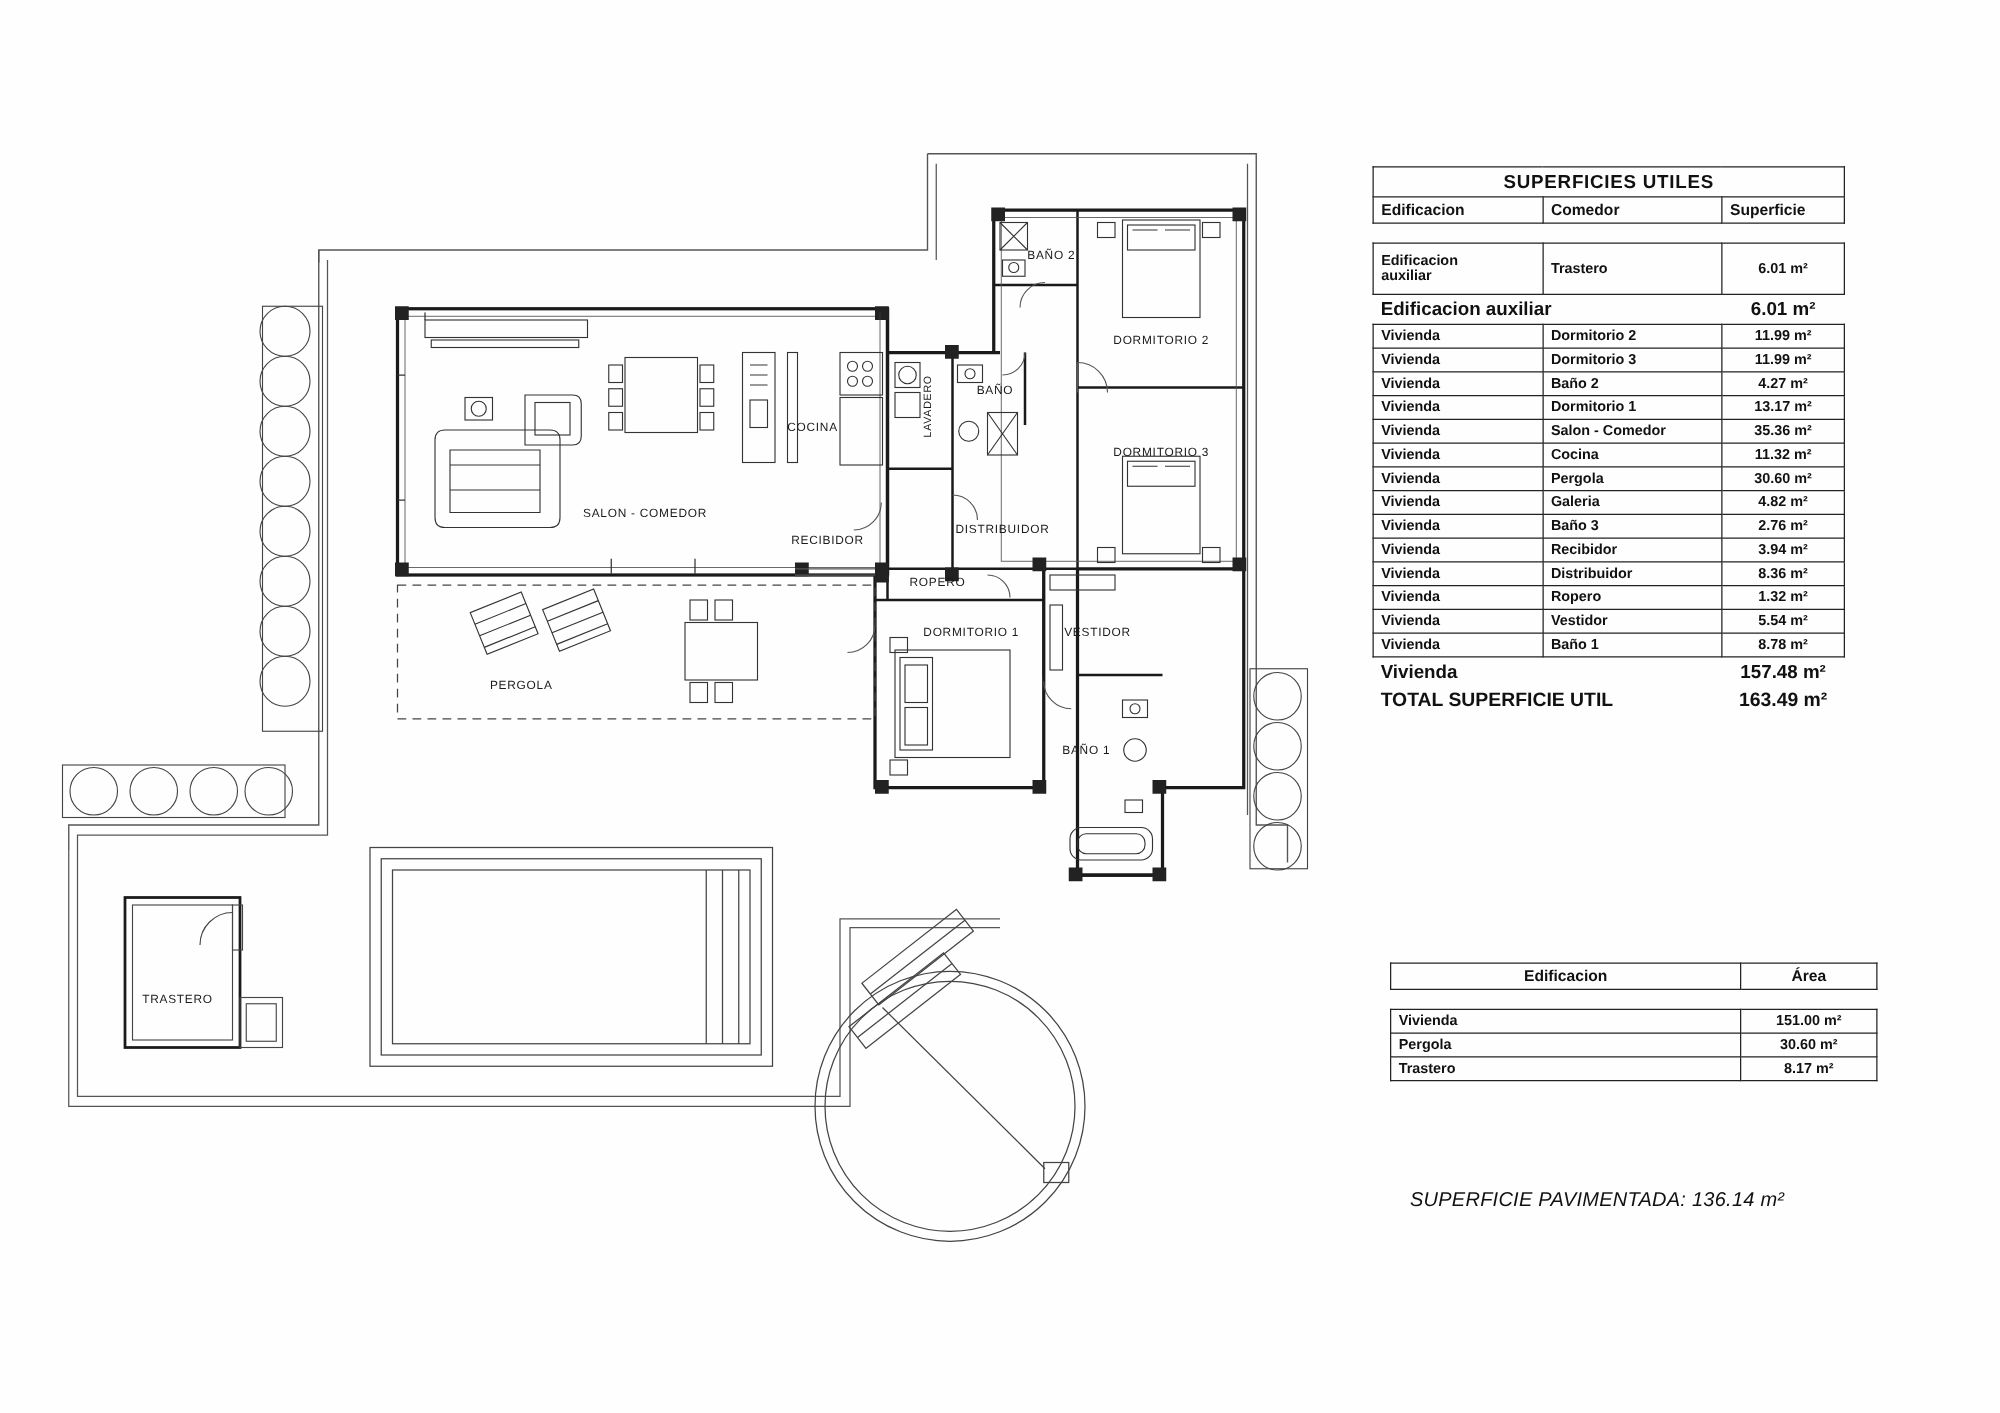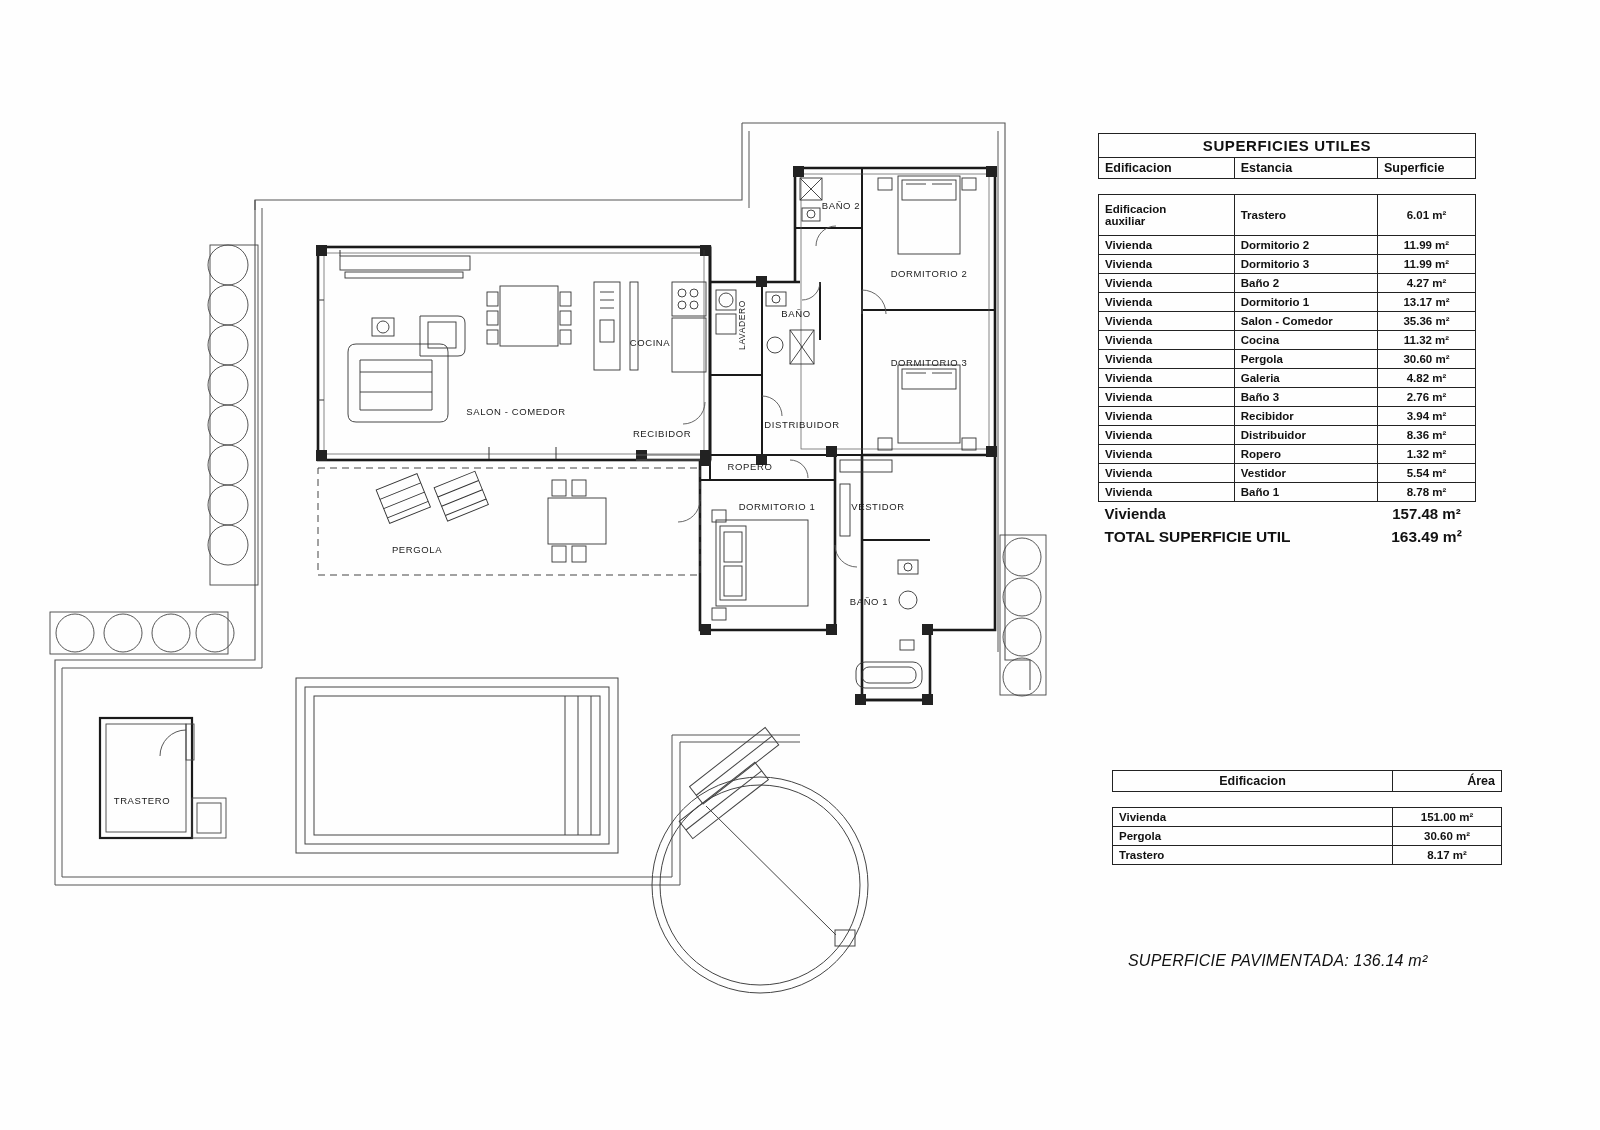--- a/index.html
+++ b/index.html
@@ -409,34 +409,38 @@
   </div>
 
   <div class="tbl-wrap" id="tbl-utiles">
     <table class="t">
       <tbody>
           <tr class="title-row">
         <td colspan="3">SUPERFICIES UTILES</td>
       </tr>
       <tr class="head-row">
         <td class="c" style="width:36%">Edificacion</td>
-        <td class="c" style="width:38%">Estancia</td>
+        <td class="c" style="width:38%">Comedor</td>
         <td class="c" style="width:26%">Superficie</td>
       </tr>
       <tr class="spacer">
             <td colspan="3"></td>
           </tr>
       <tr class="data-row tall">
         <td>
           <span class="rowtxt">Edificacion</span>
           <span class="rowtxt">auxiliar</span>
         </td>
         <td>Trastero</td>
         <td class="num">6.01 m²</td>
       </tr>
+      <tr class="sum-row">
+        <td colspan="2">Edificacion auxiliar</td>
+        <td class="num">6.01 m²</td>
+      </tr>
 
       <tr class="data-row">
         <td>Vivienda</td>
         <td>Dormitorio 2</td>
         <td class="num">11.99 m²</td>
       </tr>
       <tr class="data-row">
         <td>Vivienda</td>
         <td>Dormitorio 3</td>
         <td class="num">11.99 m²</td>
@@ -512,21 +516,21 @@
       </tr>
     </tbody>
       </table>
   </div>
 
   <div class="tbl-wrap" id="tbl-construidas">
     <table class="t">
       <tbody>
       <tr class="head-row">
         <td style="width:72%; text-align:center;">Edificacion</td>
-        <td style="width:28%; text-align:right;">Área</td>
+        <td style="width:28%; text-align:center;">Área</td>
       </tr>
       <tr class="spacer">
             <td colspan="2"></td>
           </tr>
       <tr class="data-row">
         <td>Vivienda</td>
         <td class="num">151.00 m²</td>
       </tr>
       <tr class="data-row">
         <td>Pergola</td>

